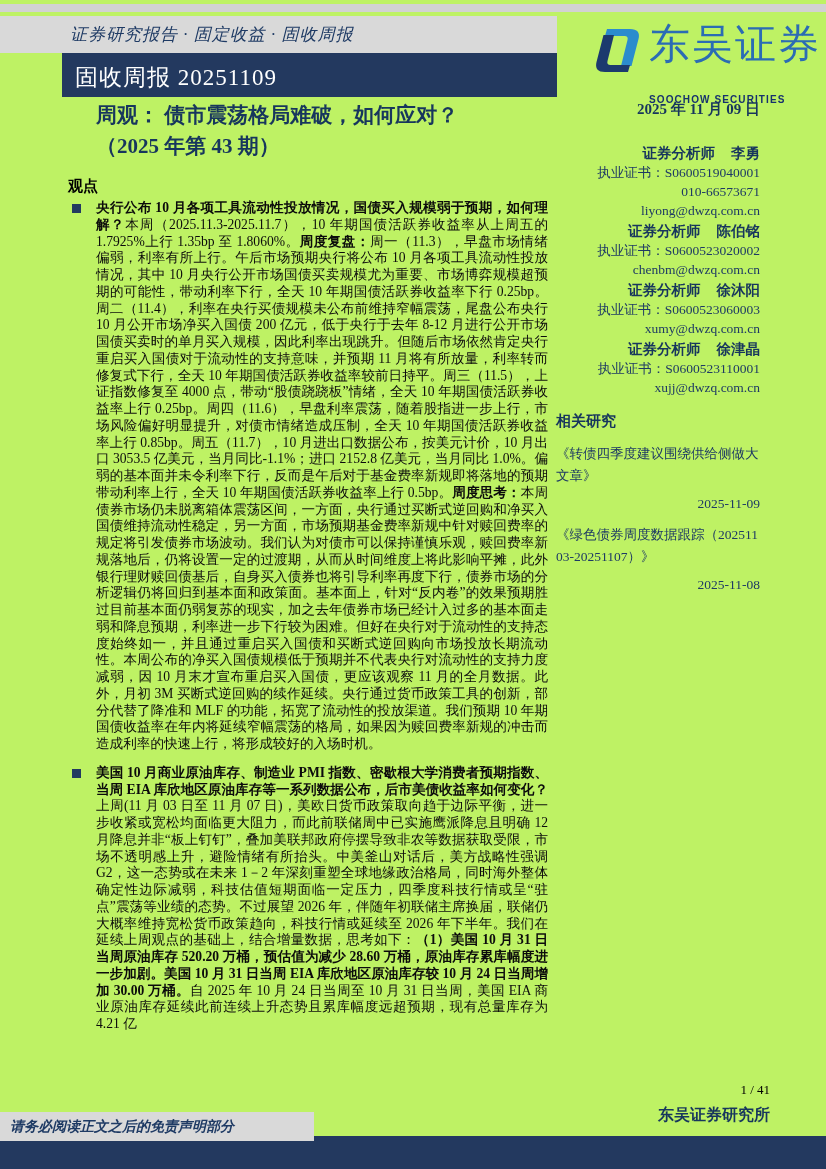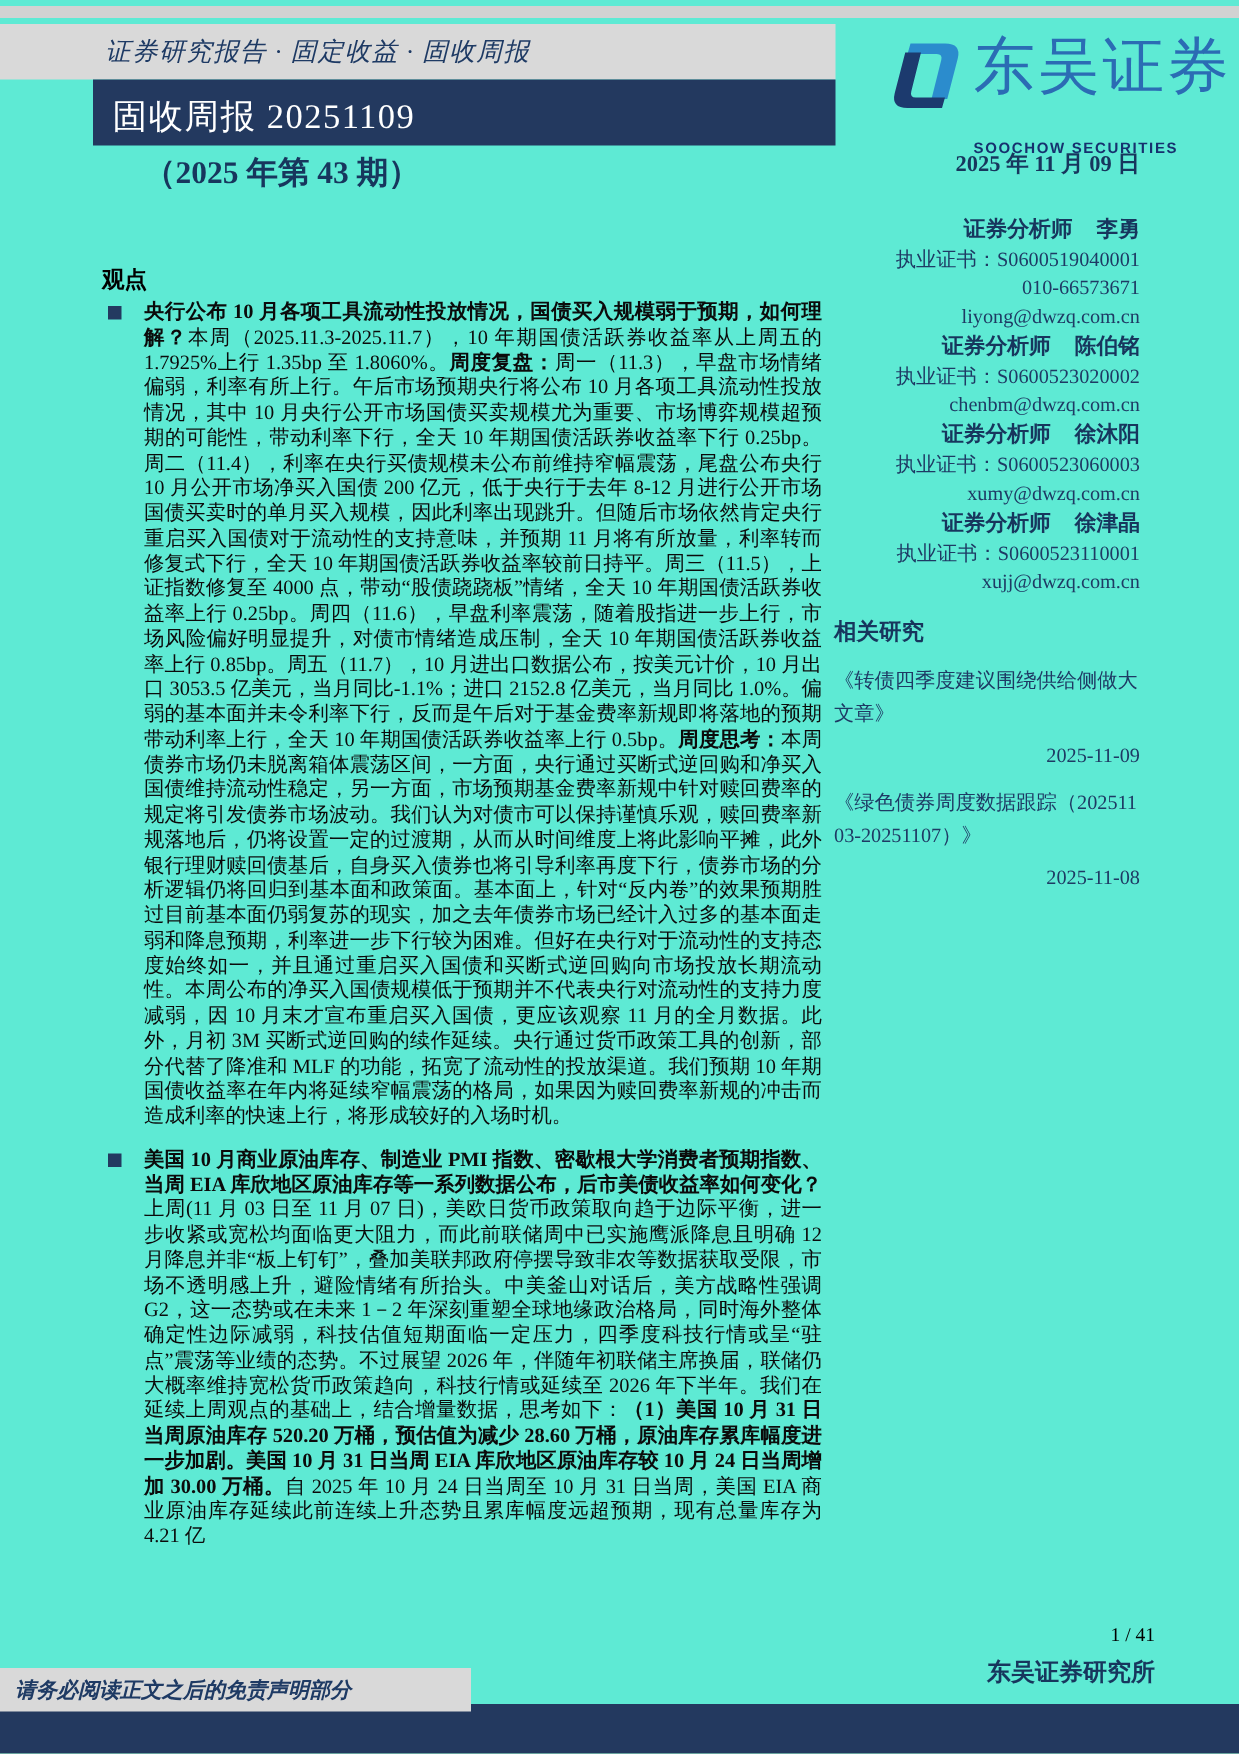--- a/index.html
+++ b/index.html
@@ -1,17 +1,17 @@
 <!DOCTYPE html>
 <html><head>
 <meta charset="utf-8">
 <style>
   html,body{margin:0;padding:0;background:#888;}
   .page{
-    position:relative;width:826px;height:1169px;background:#5eead4;margin:0 auto;
+    position:relative;width:826px;height:1169px;background:#bef264;margin:0 auto;
     font-family:"Liberation Serif","DejaVu Serif",serif;overflow:hidden;
   }
   
   .top-strip{position:absolute;left:0;top:4px;width:826px;height:8px;background:#d2d2d2;}
   .eyebrow-band{position:absolute;left:0;top:16px;width:557px;height:37px;background:#d9d9d9;}
   .eyebrow-text{position:absolute;left:70px;top:7px;font-style:italic;color:#1e3a64;font-size:17px;letter-spacing:1px;}
   .banner{position:absolute;left:62px;top:53px;width:495px;height:44px;background:#23395f;}
   .banner-text{padding:9px 0 0 13px;font-size:23px;color:#ffffff;letter-spacing:1px;}
   .logo{position:absolute;left:594px;top:28px;display:flex;align-items:flex-start;}
   .logo-icon{width:47px;height:45px;flex:0 0 auto;}
@@ -63,20 +63,21 @@
       <path d="M13 1 H36 Q47 1 44.5 11 L37.5 38 H27 L33.5 12 Q34.5 8 30.5 8 H11 Z" fill="#2b8ccd"></path>
       <path d="M13 1 H36 Q47 1 44.5 11 L37.5 38 H27 L33.5 12 Q34.5 8 30.5 8 H11 Z" fill="#1c3a6e" transform="rotate(180 23.5 22.5)"></path>
     </svg>
     <div class="logo-txt">
       <span class="logo-cn">东吴证券</span>
       <span class="logo-en">SOOCHOW SECURITIES</span>
     </div>
   </div>
 
   <div class="report-title">
+    <div>周观：  债市震荡格局难破，如何应对？</div>
     <div>（2025 年第 43 期）</div>
   </div>
 
   <div class="viewpoint-label">观点</div>
   <ul class="bullets">
       <li><span class="sq"></span><span class="b">央行公布 10 月各项工具流动性投放情况，国债买入规模弱于预期，如何理解？</span><span>本周（2025.11.3-2025.11.7），10 年期国债活跃券收益率从上周五的 1.7925%上行 1.35bp 至 1.8060%。</span><span class="b">周度复盘：</span><span>周一（11.3），早盘市场情绪偏弱，利率有所上行。午后市场预期央行将公布 10 月各项工具流动性投放情况，其中 10 月央行公开市场国债买卖规模尤为重要、市场博弈规模超预期的可能性，带动利率下行，全天 10 年期国债活跃券收益率下行 0.25bp。周二（11.4），利率在央行买债规模未公布前维持窄幅震荡，尾盘公布央行 10 月公开市场净买入国债 200 亿元，低于央行于去年 8-12 月进行公开市场国债买卖时的单月买入规模，因此利率出现跳升。但随后市场依然肯定央行重启买入国债对于流动性的支持意味，并预期 11 月将有所放量，利率转而修复式下行，全天 10 年期国债活跃券收益率较前日持平。周三（11.5），上证指数修复至 4000 点，带动“股债跷跷板”情绪，全天 10 年期国债活跃券收益率上行 0.25bp。周四（11.6），早盘利率震荡，随着股指进一步上行，市场风险偏好明显提升，对债市情绪造成压制，全天 10 年期国债活跃券收益率上行 0.85bp。周五（11.7），10 月进出口数据公布，按美元计价，10 月出口 3053.5 亿美元，当月同比-1.1%；进口 2152.8 亿美元，当月同比 1.0%。偏弱的基本面并未令利率下行，反而是午后对于基金费率新规即将落地的预期带动利率上行，全天 10 年期国债活跃券收益率上行 0.5bp。</span><span class="b">周度思考：</span><span class="u">本周债券市场仍未脱离箱体震荡区间，一方面，央行通过买断式逆回购和净买入国债维持流动性稳定，另一方面，市场预期基金费率新规中针对赎回费率的规定将引发债券市场波动。</span><span>我们认为对债市可以保持谨慎乐观，赎回费率新规落地后，仍将设置一定的过渡期，从而从时间维度上将此影响平摊，此外银行理财赎回债基后，自身买入债券也将引导利率再度下行，债券市场的分析逻辑仍将回归到基本面和政策面。</span><span class="u">基本面上，针对“反内卷”的效果预期胜过目前基本面仍弱复苏的现实，加之去年债券市场已经计入过多的基本面走弱和降息预期，利率进一步下行较为困难。但好在央行对于流动性的支持态度始终如一，并且通过重启买入国债和买断式逆回购向市场投放长期流动性。</span><span>本周公布的净买入国债规模低于预期并不代表央行对流动性的支持力度减弱，因 10 月末才宣布重启买入国债，更应该观察 11 月的全月数据。此外，月初 3M 买断式逆回购的续作延续。央行通过货币政策工具的创新，部分代替了降准和 MLF 的功能，拓宽了流动性的投放渠道。</span><span class="u">我们预期 10 年期国债收益率在年内将延续窄幅震荡的格局，如果因为赎回费率新规的冲击而造成利率的快速上行，将形成较好的入场时机。</span></li>
       <li><span class="sq"></span><span class="b">美国 10 月商业原油库存、制造业 PMI 指数、密歇根大学消费者预期指数、当周 EIA 库欣地区原油库存等一系列数据公布，后市美债收益率如何变化？</span><span>上周(11 月 03 日至 11 月 07 日)，美欧日货币政策取向趋于边际平衡，进一步收紧或宽松均面临更大阻力，而此前联储周中已实施鹰派降息且明确 12 月降息并非“板上钉钉”，叠加美联邦政府停摆导致非农等数据获取受限，市场不透明感上升，避险情绪有所抬头。中美釜山对话后，美方战略性强调 G2，这一态势或在未来 1－2 年深刻重塑全球地缘政治格局，同时海外整体确定性边际减弱，科技估值短期面临一定压力，四季度科技行情或呈“驻点”震荡等业绩的态势。不过展望 2026 年，伴随年初联储主席换届，联储仍大概率维持宽松货币政策趋向，科技行情或延续至 2026 年下半年。我们在延续上周观点的基础上，结合增量数据，思考如下：</span><span class="b">（1）美国 10 月 31 日当周原油库存 520.20 万桶，预估值为减少 28.60 万桶，原油库存累库幅度进一步加剧。美国 10 月 31 日当周 EIA 库欣地区原油库存较 10 月 24 日当周增加 30.00 万桶。</span><span>自 2025 年 10 月 24 日当周至 10 月 31 日当周，美国 EIA 商业原油库存延续此前连续上升态势且累库幅度远超预期，现有总量库存为 4.21 亿</span></li>
     </ul>
 
   <div class="right-col">

